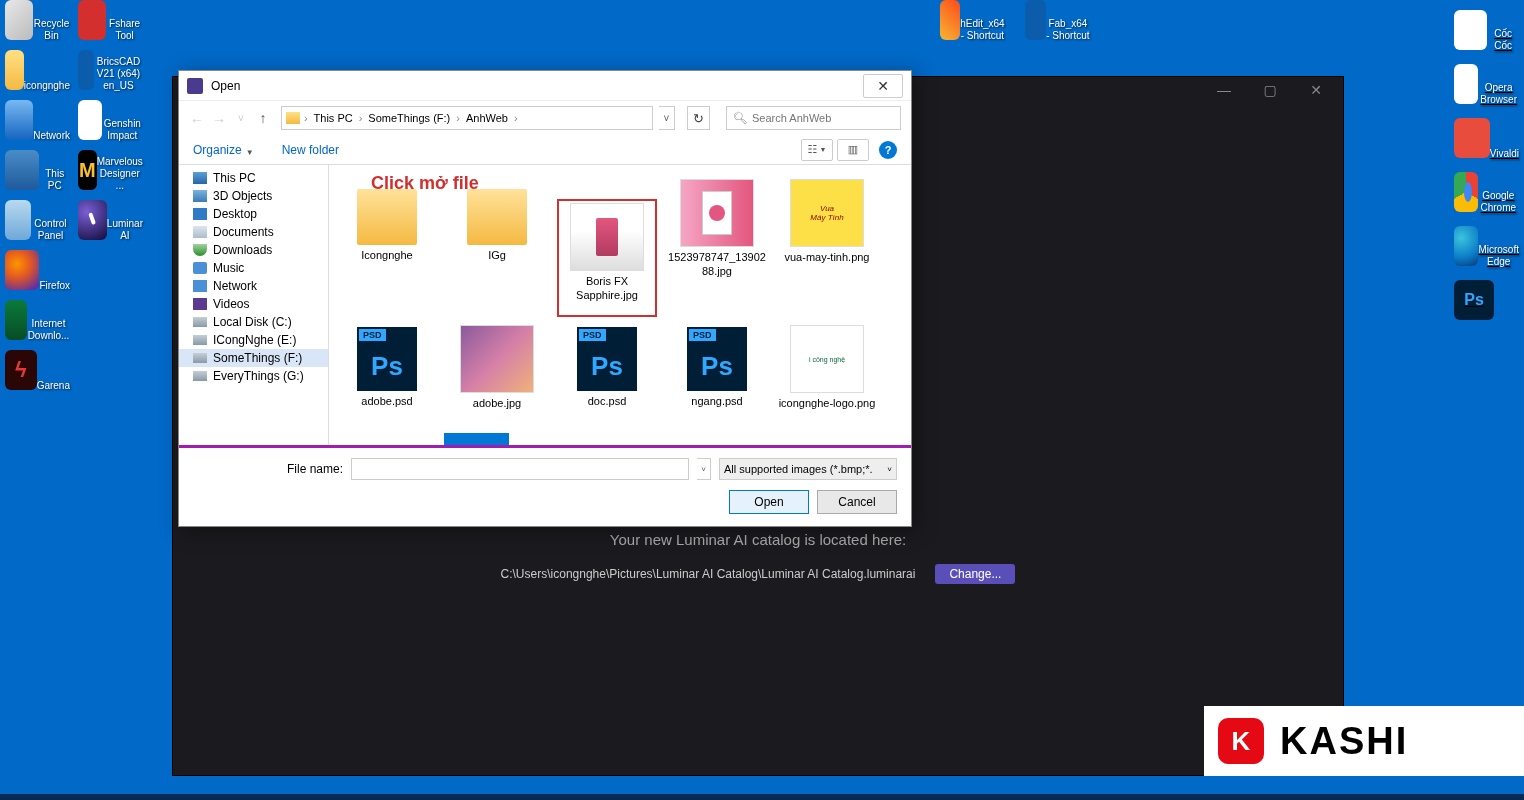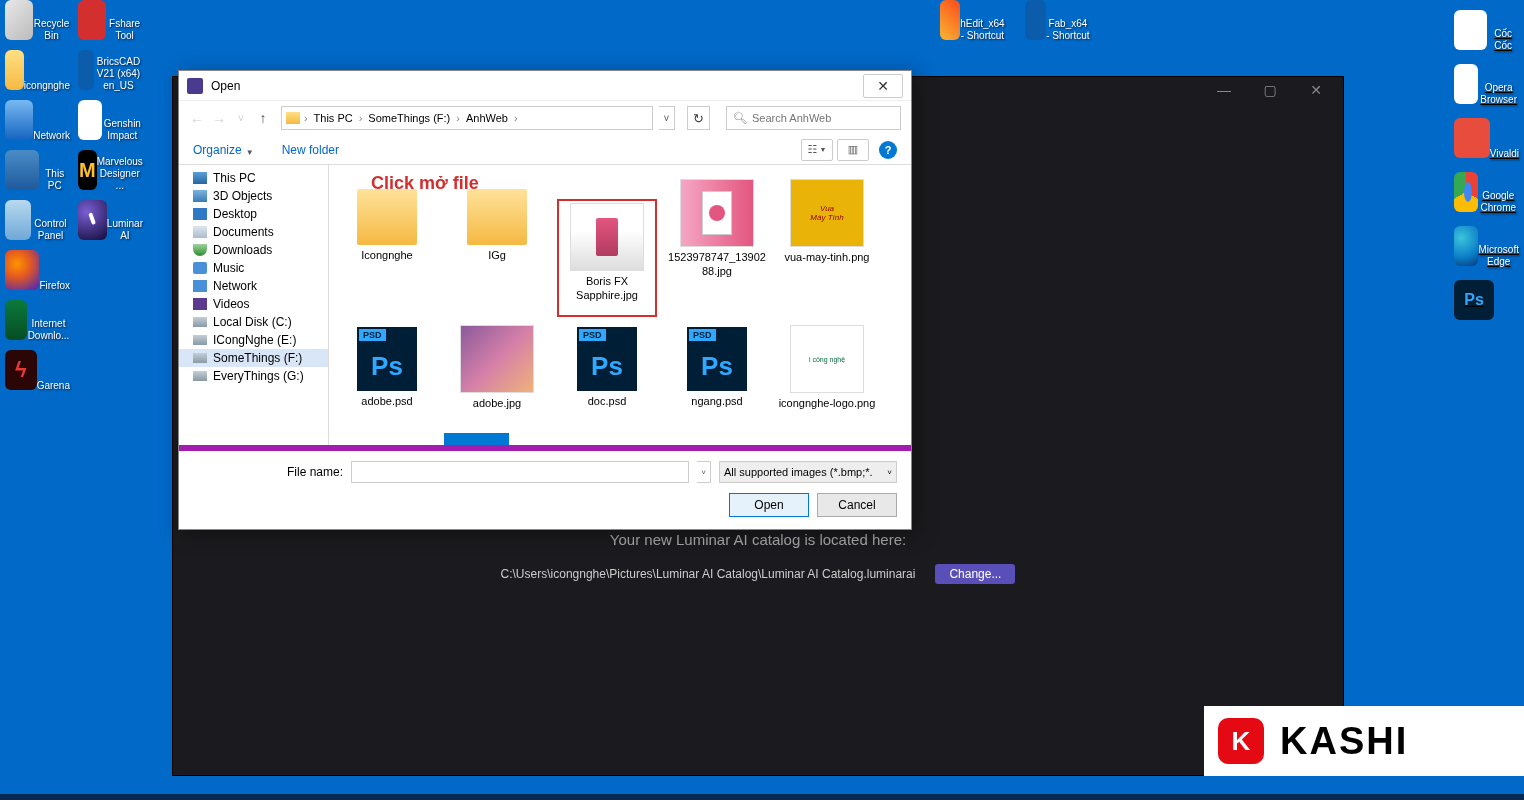--- a/index.html
+++ b/index.html
@@ -90,27 +90,27 @@
 .file-item { width:100px; height:118px; display:flex; flex-direction:column; align-items:center; font-size:11px; text-align:center; cursor:pointer; padding-top: 2px;}
 .file-item.selected { border:2px solid #d32f2f;margin-top:22px; }
 .file-thumb { width:74px; height:68px; border:1px solid #ddd; margin-bottom:4px; background:#fff; display:flex;align-items:center;justify-content:center; position:relative;}
 .folder-thumb { background:linear-gradient(#ffe29a,#f5b942); border:none; width: 60px; height: 56px; border-radius: 2px; margin-top: 10px;}
 .psd-thumb { background:#001e36; border: none; position: relative; width: 60px; height: 64px; margin-top: 2px;}
 .psd-thumb::before { content:"PSD"; position:absolute; top:2px; left:2px; background:#31a8ff; color:#001e36; font-size:9px; font-weight:bold; padding:1px 4px; }
 .psd-thumb .pstext { color:#31a8ff; font-size:26px; font-weight:bold; margin-top: 14px; }
 .img-thumb { background: #fafafa; }
 .img-thumb.sapphire { background: linear-gradient(#fff 40%, #ddd); }
 .img-thumb.pinkbox { background: linear-gradient(to right, #f5a6c4, #e3567f); }
-.img-thumb.vua { background: #eab308; color:#8b0000; font-size:9px; font-style:italic; display:flex;flex-direction:column;align-items:center;}
+.img-thumb.vua { background: #fde047; color:#8b0000; font-size:9px; font-style:italic; display:flex;flex-direction:column;align-items:center;}
 .img-thumb.gradient { background: linear-gradient(135deg, #8b5a9c, #d47fa8, #f0b27a);}
 .img-thumb.icong { background:#fff; color:#0a6b3f; font-size:8px; display:flex;align-items:center; }
 .file-label { line-height: 1.25; word-break: break-word; }
 .annotation-text { position:absolute; top:8px; left:42px; color:#d32f2f; font-size:18px; font-weight:bold; pointer-events:none; z-index: 5; text-shadow: 0 0 1px #fff; }
 .selection-bar { position:absolute; bottom: 0; left: 115px; width: 65px; height: 12px; background:#0078d4;}
-.dlg-footer { padding:10px 14px 12px 14px; border-top: 6px solid #a21caf; }
+.dlg-footer { padding:10px 14px 12px 14px; border-top: 3px solid #a21caf; }
 .fname-row { display:flex; align-items:center; gap:8px; font-size:12px; }
 .fname-label { width: 150px; text-align: right;}
 .fname-in { flex:1; height:22px; border:1px solid #ccc; outline:none; font-size:11px; padding: 0 4px;}
 .fname-drop { width: 14px; height: 22px; border: 1px solid #ccc; border-left: none; display: flex; align-items: center; justify-content: center; font-size: 8px; color: #555; cursor:pointer;}
 .ftype-sel { width:178px; height:22px; border:1px solid #ccc; background:#eee; font-size:11px; padding:0 4px; display: flex; align-items: center; justify-content: space-between; cursor:pointer;}
 .btn-row { display:flex; justify-content:flex-end; gap:8px; margin-top:10px; }
 .dlg-btn { width:80px; height:24px; border:1px solid #aaa; background:#e8e8e8; font-size:12px; cursor:pointer; }
 .dlg-btn.primary { border:1px solid #0078d4; background:#e5f1fb; }
 
 

